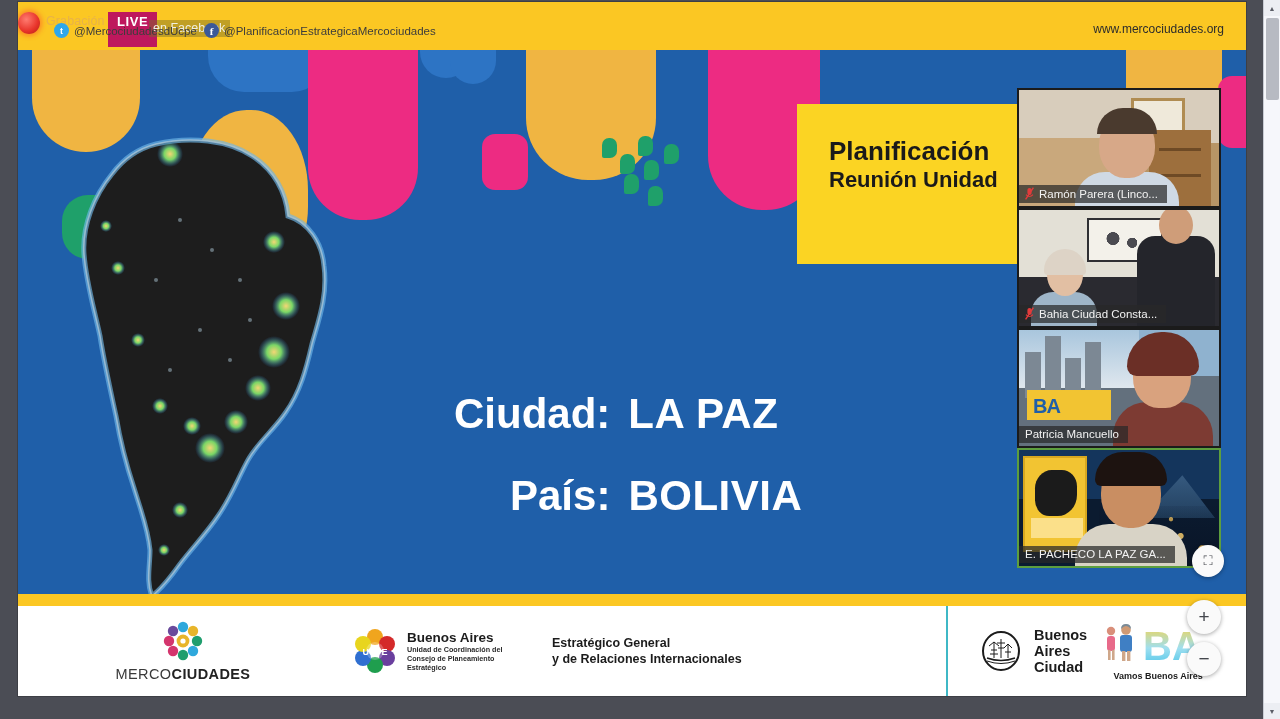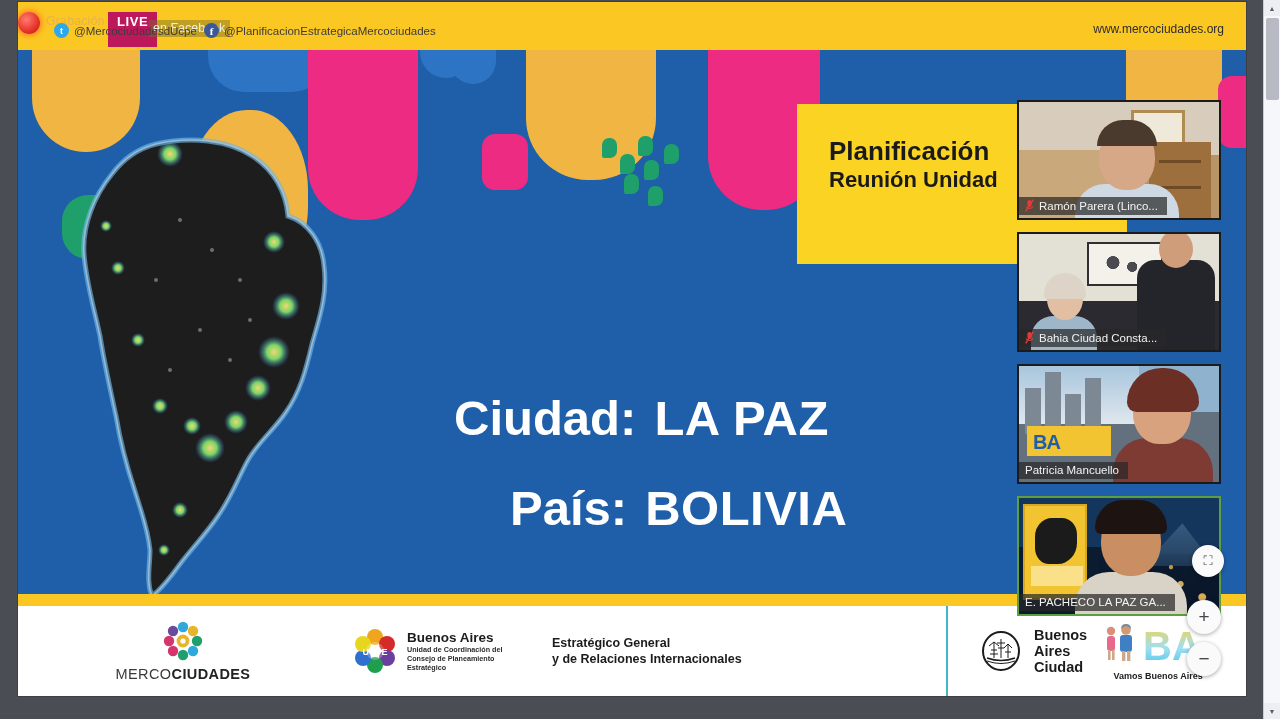--- a/index.html
+++ b/index.html
@@ -145,21 +145,21 @@
   }
   #title-line2 { margin-top: 10px; }
 
   
   #slide-fields {
     position: absolute; left: 350px; top: 340px; width: 560px;
     color: #ffffff;
   }
   .field-row {
     display: flex; align-items: baseline; gap: 18px;
-    font-size: 49px; font-weight: bold; white-space: nowrap;
+    font-size: 42px; font-weight: bold; white-space: nowrap;
   }
   #field-city { justify-content: flex-start; padding-left: 86px; margin-bottom: 34px; }
   #field-country { justify-content: flex-start; padding-left: 142px; }
   .field-label { font-weight: bold; }
   .field-value { font-weight: bold; letter-spacing: .5px; }
 
   
   #slide-strip {
     position: absolute; left: 0; top: 592px; width: 100%; height: 12px;
     background: #fbc723;
@@ -204,21 +204,20 @@
   
   #filmstrip {
     position: absolute; left: 999px; top: 86px; width: 216px;
   }
   .tile {
     position: relative; width: 204px; height: 120px;
     margin-bottom: 0px;
     overflow: hidden;
     background: #d946ef;
     border: 2px solid #1b1b1b;
-    margin-top: 12px;
   }
   .tile.active { border: 2px solid #5d9e3e; }
   .tile-name {
     position: absolute; left: 0; bottom: 3px;
     display: flex; align-items: center; gap: 5px;
     background: rgba(40,40,40,.72);
     color: #f2f2f2; font-size: 11.5px;
     padding: 2px 9px 3px 6px;
     max-width: 96%;
     white-space: nowrap; overflow: hidden;

